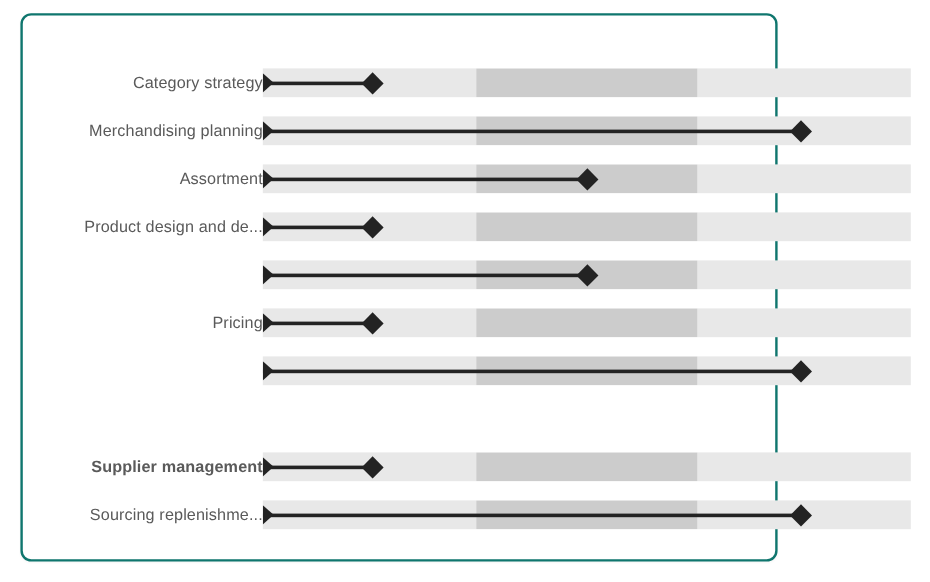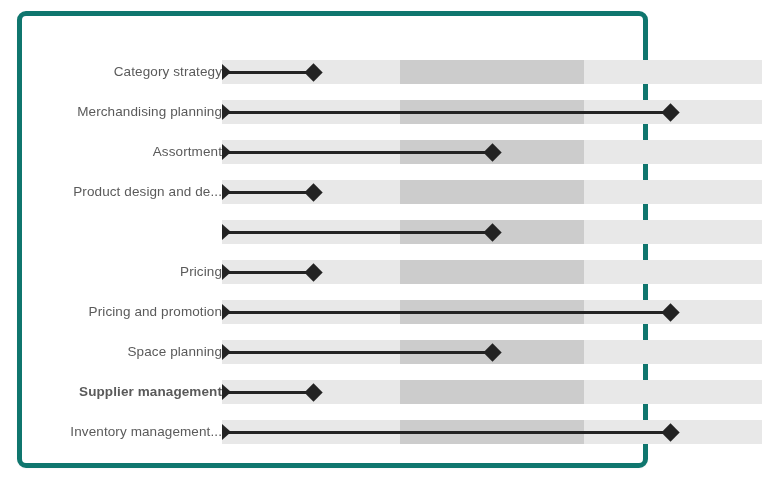--- a/index.html
+++ b/index.html
@@ -20,21 +20,21 @@
     background: #ffffff;
   }
   .card {
     position: absolute;
     left: 17px;
     top: 11px;
     width: 631px;
     height: 457px;
     box-sizing: border-box;
     background: #ffffff;
-    border: 5px solid #0f766e;
+    border: 2px solid #0f766e;
     border-radius: 9px;
     box-shadow: 0 1px 2px rgba(0,0,0,0.035);
   }
   .chart {
     position: absolute;
     left: 0;
     top: 0;
     width: 741px;
     height: 457px;
   }
@@ -148,48 +148,38 @@
         <div class="row" style="top: 239px;">
           <div class="row-label">Pricing</div>
           <div class="track" style="background: rgb(232, 232, 232);">
             <div class="band" style="left: 178.2px; width: 183.6px; background: rgb(204, 204, 204);"></div>
             <div class="line" style="left: 0px; width: 91.8px; background: rgb(35, 35, 35);"></div>
             <div class="start-marker" style="left: 0px; border-left-color: rgb(35, 35, 35);"></div>
             <div class="end-marker" style="left: 85.3px; background: rgb(35, 35, 35);"></div>
           </div>
         </div>
         <div class="row" style="top: 279px;">
-          <div class="row-label">Pricing and promotion</div>
           <div class="track" style="background: rgb(232, 232, 232);">
             <div class="band" style="left: 178.2px; width: 183.6px; background: rgb(204, 204, 204);"></div>
             <div class="line" style="left: 0px; width: 448.2px; background: rgb(35, 35, 35);"></div>
             <div class="start-marker" style="left: 0px; border-left-color: rgb(35, 35, 35);"></div>
             <div class="end-marker" style="left: 441.7px; background: rgb(35, 35, 35);"></div>
-          </div>
-        </div>
-        <div class="row" style="top: 319px;">
-          <div class="row-label">Space planning</div>
-          <div class="track" style="background: rgb(232, 232, 232);">
-            <div class="band" style="left: 178.2px; width: 183.6px; background: rgb(204, 204, 204);"></div>
-            <div class="line" style="left: 0px; width: 270px; background: rgb(35, 35, 35);"></div>
-            <div class="start-marker" style="left: 0px; border-left-color: rgb(35, 35, 35);"></div>
-            <div class="end-marker" style="left: 263.5px; background: rgb(35, 35, 35);"></div>
           </div>
         </div>
         <div class="row" style="top: 359px; font-weight: bold;">
           <div class="row-label">Supplier management</div>
           <div class="track" style="background: rgb(232, 232, 232);">
             <div class="band" style="left: 178.2px; width: 183.6px; background: rgb(204, 204, 204);"></div>
             <div class="line" style="left: 0px; width: 91.8px; background: rgb(35, 35, 35);"></div>
             <div class="start-marker" style="left: 0px; border-left-color: rgb(35, 35, 35);"></div>
             <div class="end-marker" style="left: 85.3px; background: rgb(35, 35, 35);"></div>
           </div>
         </div>
         <div class="row" style="top: 399px;">
-          <div class="row-label">Inventory management...</div>
+          <div class="row-label">Sourcing replenishme...</div>
           <div class="track" style="background: rgb(232, 232, 232);">
             <div class="band" style="left: 178.2px; width: 183.6px; background: rgb(204, 204, 204);"></div>
             <div class="line" style="left: 0px; width: 448.2px; background: rgb(35, 35, 35);"></div>
             <div class="start-marker" style="left: 0px; border-left-color: rgb(35, 35, 35);"></div>
             <div class="end-marker" style="left: 441.7px; background: rgb(35, 35, 35);"></div>
           </div>
         </div>
       </div>
   </div>
 </div>

